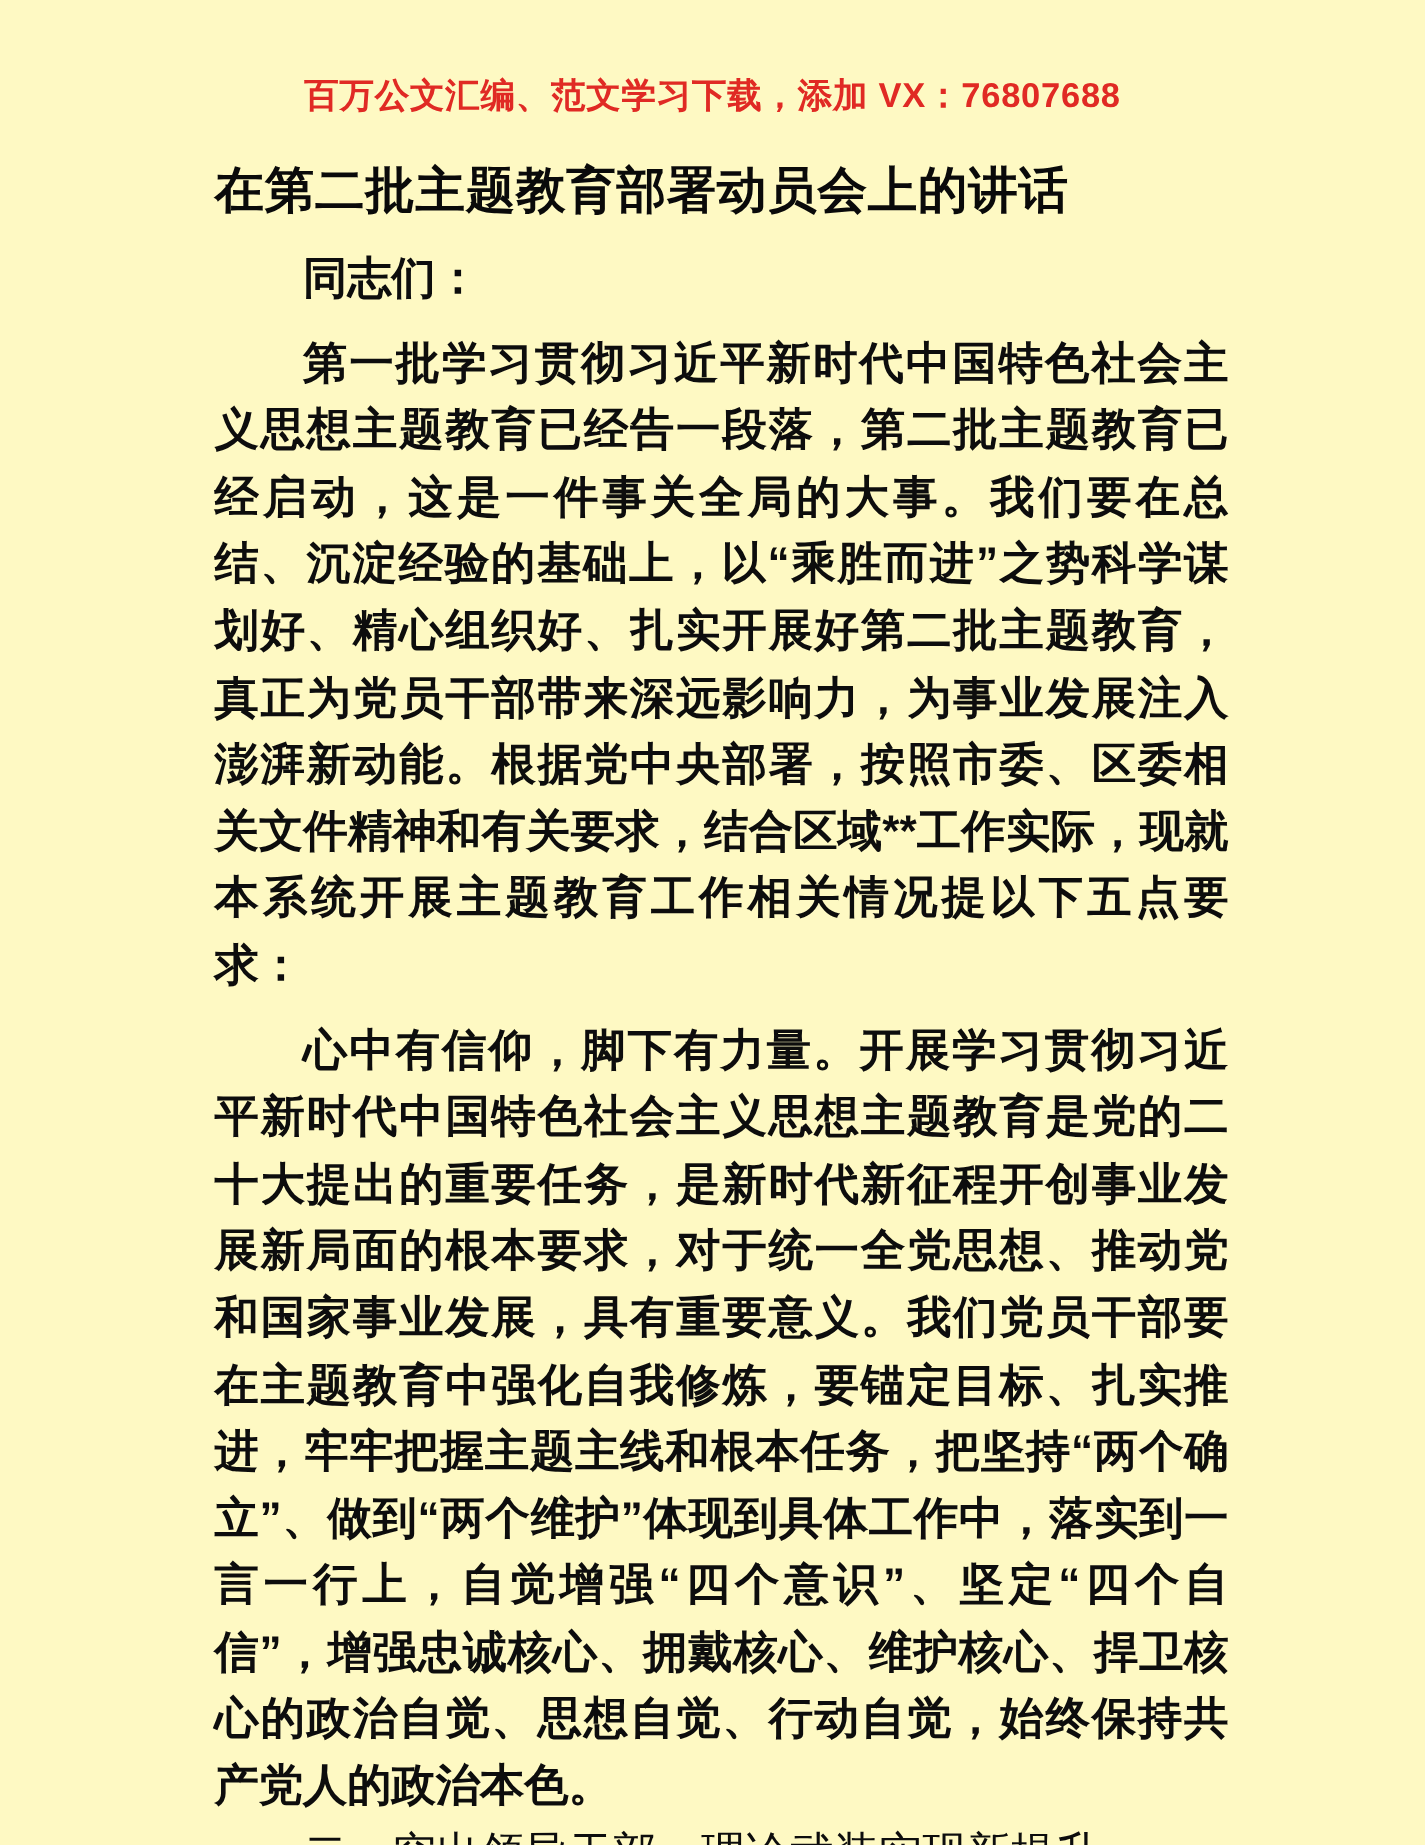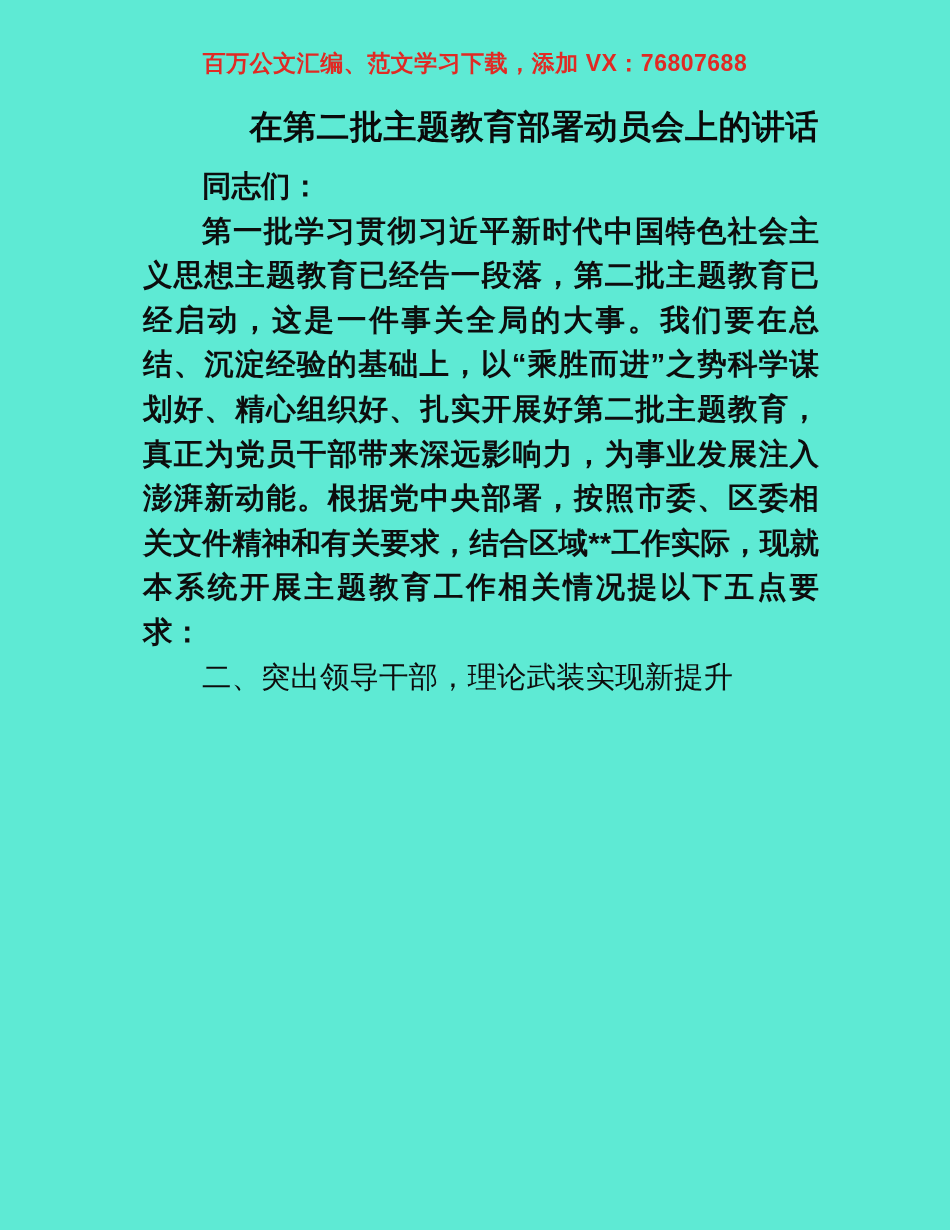--- a/index.html
+++ b/index.html
@@ -11,21 +11,21 @@
     width: 950px;
     height: 1230px;
     font-family: "Liberation Sans", "DejaVu Sans", sans-serif;
     color: #000000;
     overflow: hidden;
   }
   .page {
     position: relative;
     width: 950px;
     height: 1230px;
-    background: #5eead4;
+    background: #fef9c3;
     box-sizing: border-box;
   }
 
   
   .promo-header {
     position: absolute;
     top: 48px;
     left: 0;
     width: 950px;
     text-align: center;
@@ -40,39 +40,39 @@
   .doc-body {
     position: absolute;
     top: 104px;
     left: 143px;
     width: 676px;
   }
 
   .doc-title {
     font-size: 33px;
     font-weight: bold;
-    text-align: right;
+    text-align: left;
     line-height: 46px;
     letter-spacing: 0.5px;
     margin: 0 0 14px 0;
     color: #0a0a0a;
   }
 
   .para {
     font-size: 29.5px;
     line-height: 44.6px;
     text-align: justify;
     text-justify: inter-ideograph;
     letter-spacing: 0px;
     margin: 0;
     color: #0d0d0d;
     word-break: break-all;
   }
   .para + .para {
-    margin-top: 0px;
+    margin-top: 12px;
   }
   .indent-2 {
     text-indent: 2em;
     font-weight: bold;
   }
   .heading-num {
     font-size: 29.5px;
     line-height: 44.6px;
     text-indent: 2em;
     margin: 0;
@@ -89,17 +89,18 @@
 
   <div class="doc-body">
 
     <h1 class="doc-title">在第二批主题教育部署动员会上的讲话</h1>
 
     <p class="para indent-2">同志们：</p>
 
     <p class="para indent-2">第一批学习贯彻习近平新时代中国特色社会主义思想主题教育已经告一段落，第二批主题教育已经启动，这是一件事关全局的大事。我们要在总结、沉淀经验的基础上，以“乘胜而进”之势科学谋划好、精心组织好、扎实开展好第二批主题教育，真正为党员干部带来深远影响力，为事业发展注入澎湃新动能。根据党中央部署，按照市委、区委相关文件精神和有关要求，结合区域**工作实际，现就本系统开展主题教育工作相关情况提以下五点要求：</p>
 
 
+    <p class="para indent-2">心中有信仰，脚下有力量。开展学习贯彻习近平新时代中国特色社会主义思想主题教育是党的二十大提出的重要任务，是新时代新征程开创事业发展新局面的根本要求，对于统一全党思想、推动党和国家事业发展，具有重要意义。我们党员干部要在主题教育中强化自我修炼，要锚定目标、扎实推进，牢牢把握主题主线和根本任务，把坚持“两个确立”、做到“两个维护”体现到具体工作中，落实到一言一行上，自觉增强“四个意识”、坚定“四个自信”，增强忠诚核心、拥戴核心、维护核心、捍卫核心的政治自觉、思想自觉、行动自觉，始终保持共产党人的政治本色。</p>
 
     <p class="heading-num">二、突出领导干部，理论武装实现新提升</p>
 
   </div>
 </div>
 
 </body></html>

